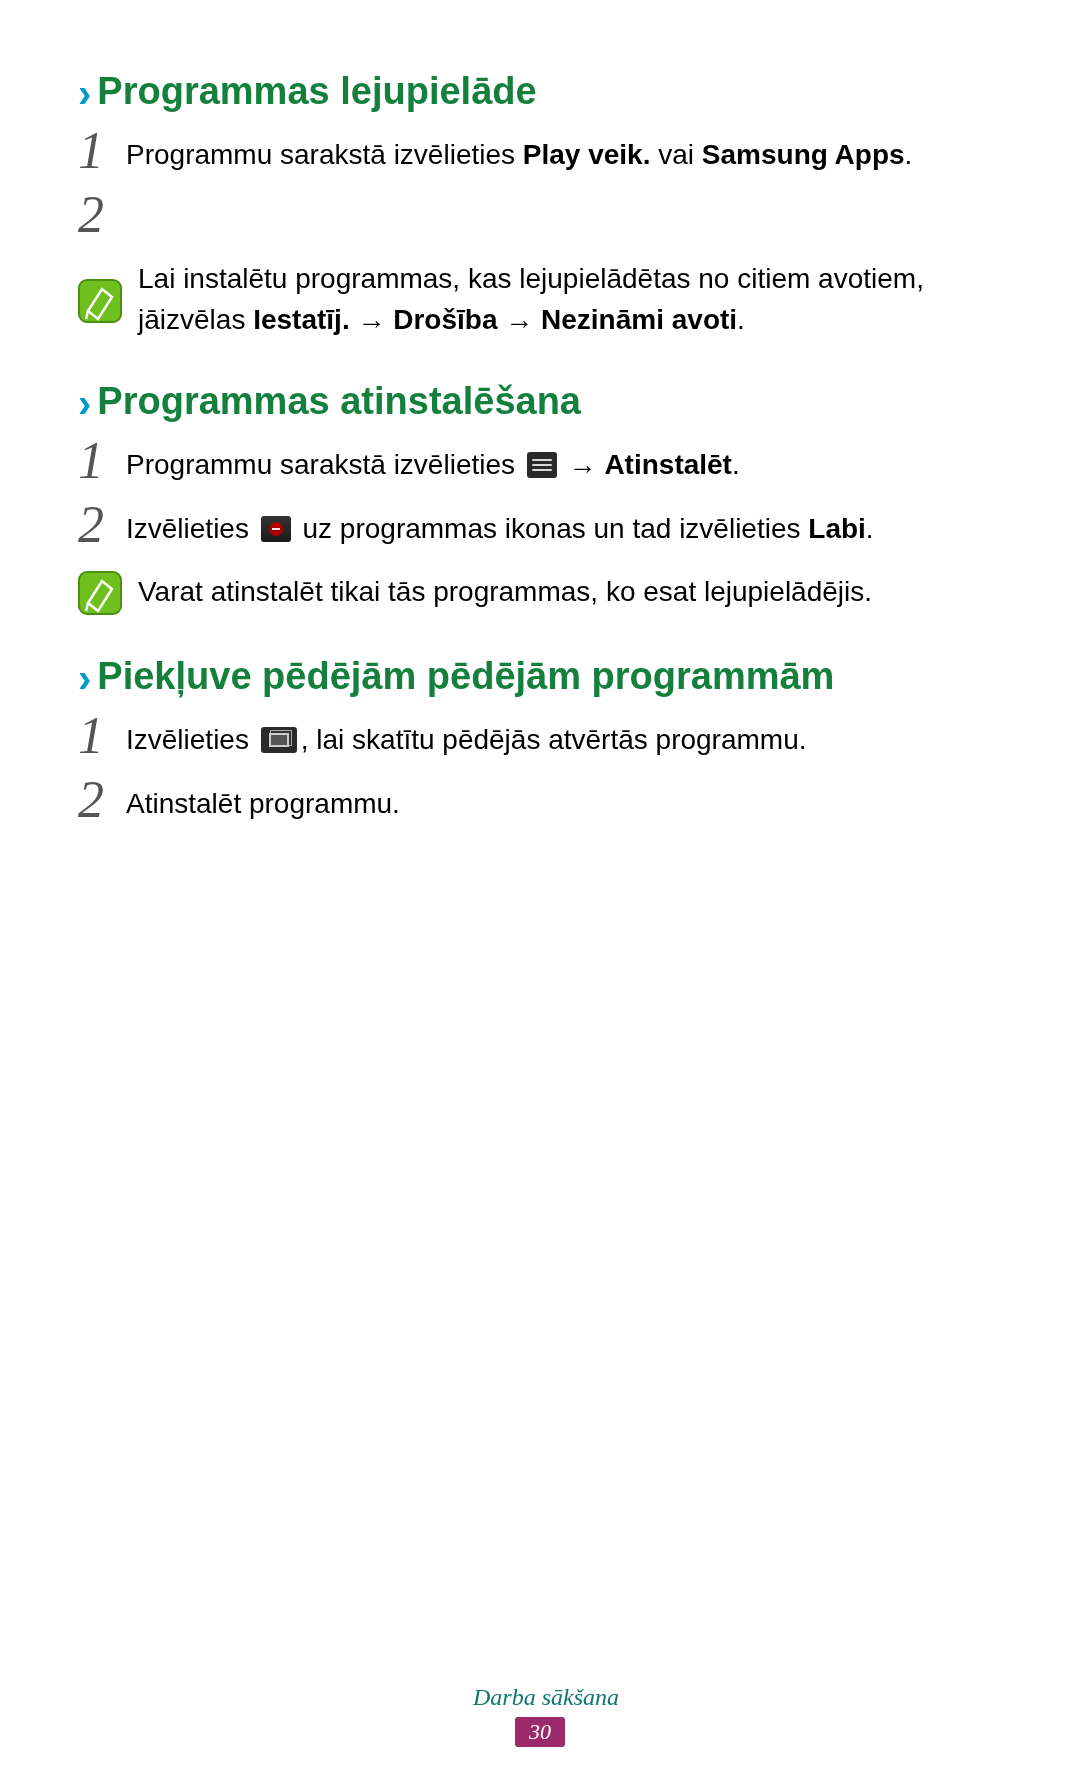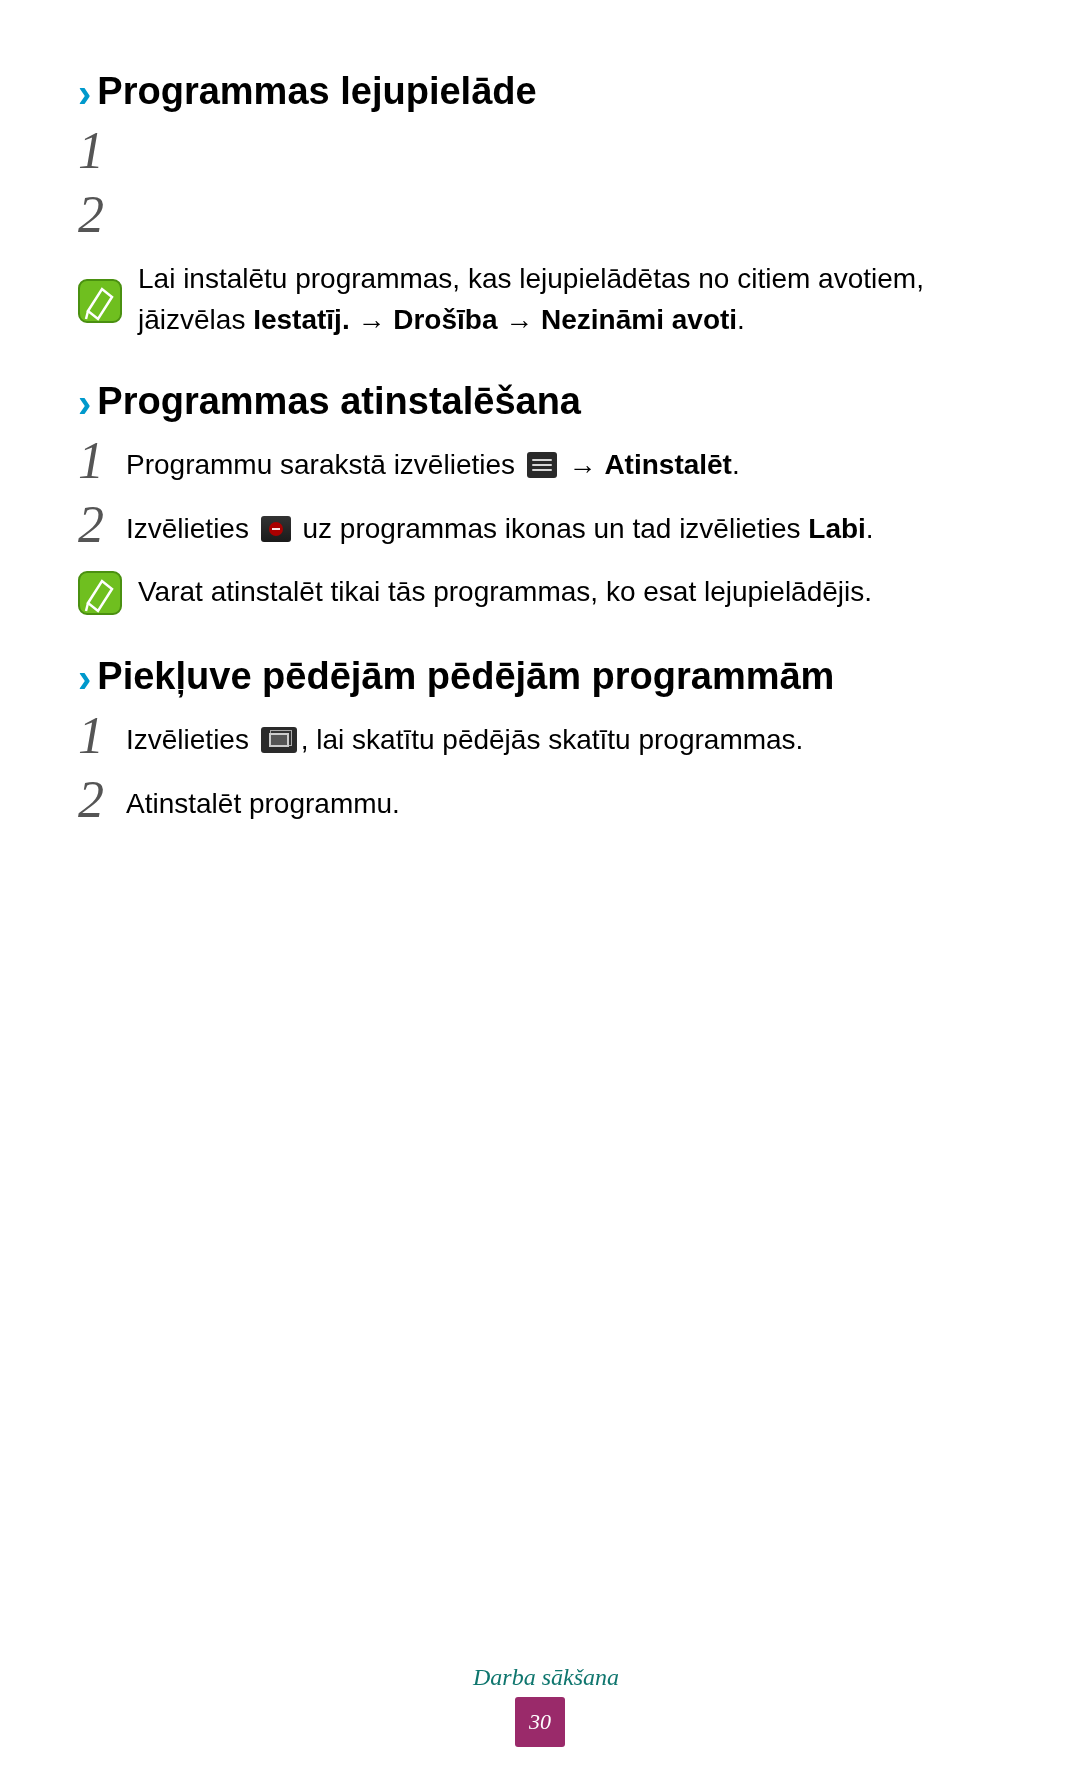--- a/index.html
+++ b/index.html
@@ -26,21 +26,21 @@
     font-size: 40px;
     font-weight: bold;
     margin-right: 6px;
     line-height: 1;
     position: relative;
     top: 3px;
   }
   .heading-text {
     font-size: 38px;
     font-weight: bold;
-    color: #000000;
+    color: #15803d;
   }
   .step {
     display: flex;
     align-items: flex-start;
     margin-bottom: 12px;
     padding-left: 0;
   }
   .step-num {
     font-family: Georgia, "Times New Roman", serif;
     font-style: italic;
@@ -160,36 +160,39 @@
     margin-bottom: 6px;
     padding-left: 12px;
   }
   .page-num-badge {
     display: inline-block;
     background: #9a2a6a;
     color: #fff;
     font-family: Georgia, "Times New Roman", serif;
     font-style: italic;
     font-size: 22px;
-    padding: 12px 14px;
+    padding: 2px 14px;
     border-radius: 3px;
   }
 </style>
 </head>
 <body>
 
 <div class="page">
 
   <div class="section-heading">
     <span class="chevron">›</span>
     <span class="heading-text">Programmas lejupielāde</span>
   </div>
 
   <div class="step">
     <div class="step-num">1</div>
+    <div class="step-text">
+      <span>Programmu sarakstā izvēlieties </span><b>Play veik.</b><span> vai </span><b>Samsung Apps</b><span>.</span>
+    </div>
   </div>
 
   <div class="step">
     <div class="step-num">2</div>
   </div>
 
   <div class="note">
     <svg class="note-icon" viewBox="0 0 44 44">
       <rect x="1" y="1" width="42" height="42" rx="8" fill="#6fbf1f" stroke="#4a9010" stroke-width="2"></rect>
       <path d="M 10 32 L 24 10 L 34 18 L 20 40 L 10 32 Z" fill="none" stroke="#fff" stroke-width="2.5"></path>
@@ -237,21 +240,21 @@
   <div class="section-heading">
     <span class="chevron">›</span>
     <span class="heading-text">Piekļuve pēdējām pēdējām programmām</span>
   </div>
 
   <div class="step">
     <div class="step-num">1</div>
     <div class="step-text">
       <span>Izvēlieties </span><span class="inline-icon recent-icon">
           <span class="inner"></span>
-        </span><span>, lai skatītu pēdējās skatītu programmas.</span>
+        </span><span>, lai skatītu pēdējās atvērtās programmu.</span>
     </div>
   </div>
 
   <div class="step">
     <div class="step-num">2</div>
     <div class="step-text">Atinstalēt programmu.</div>
   </div>
 
 </div>
 

